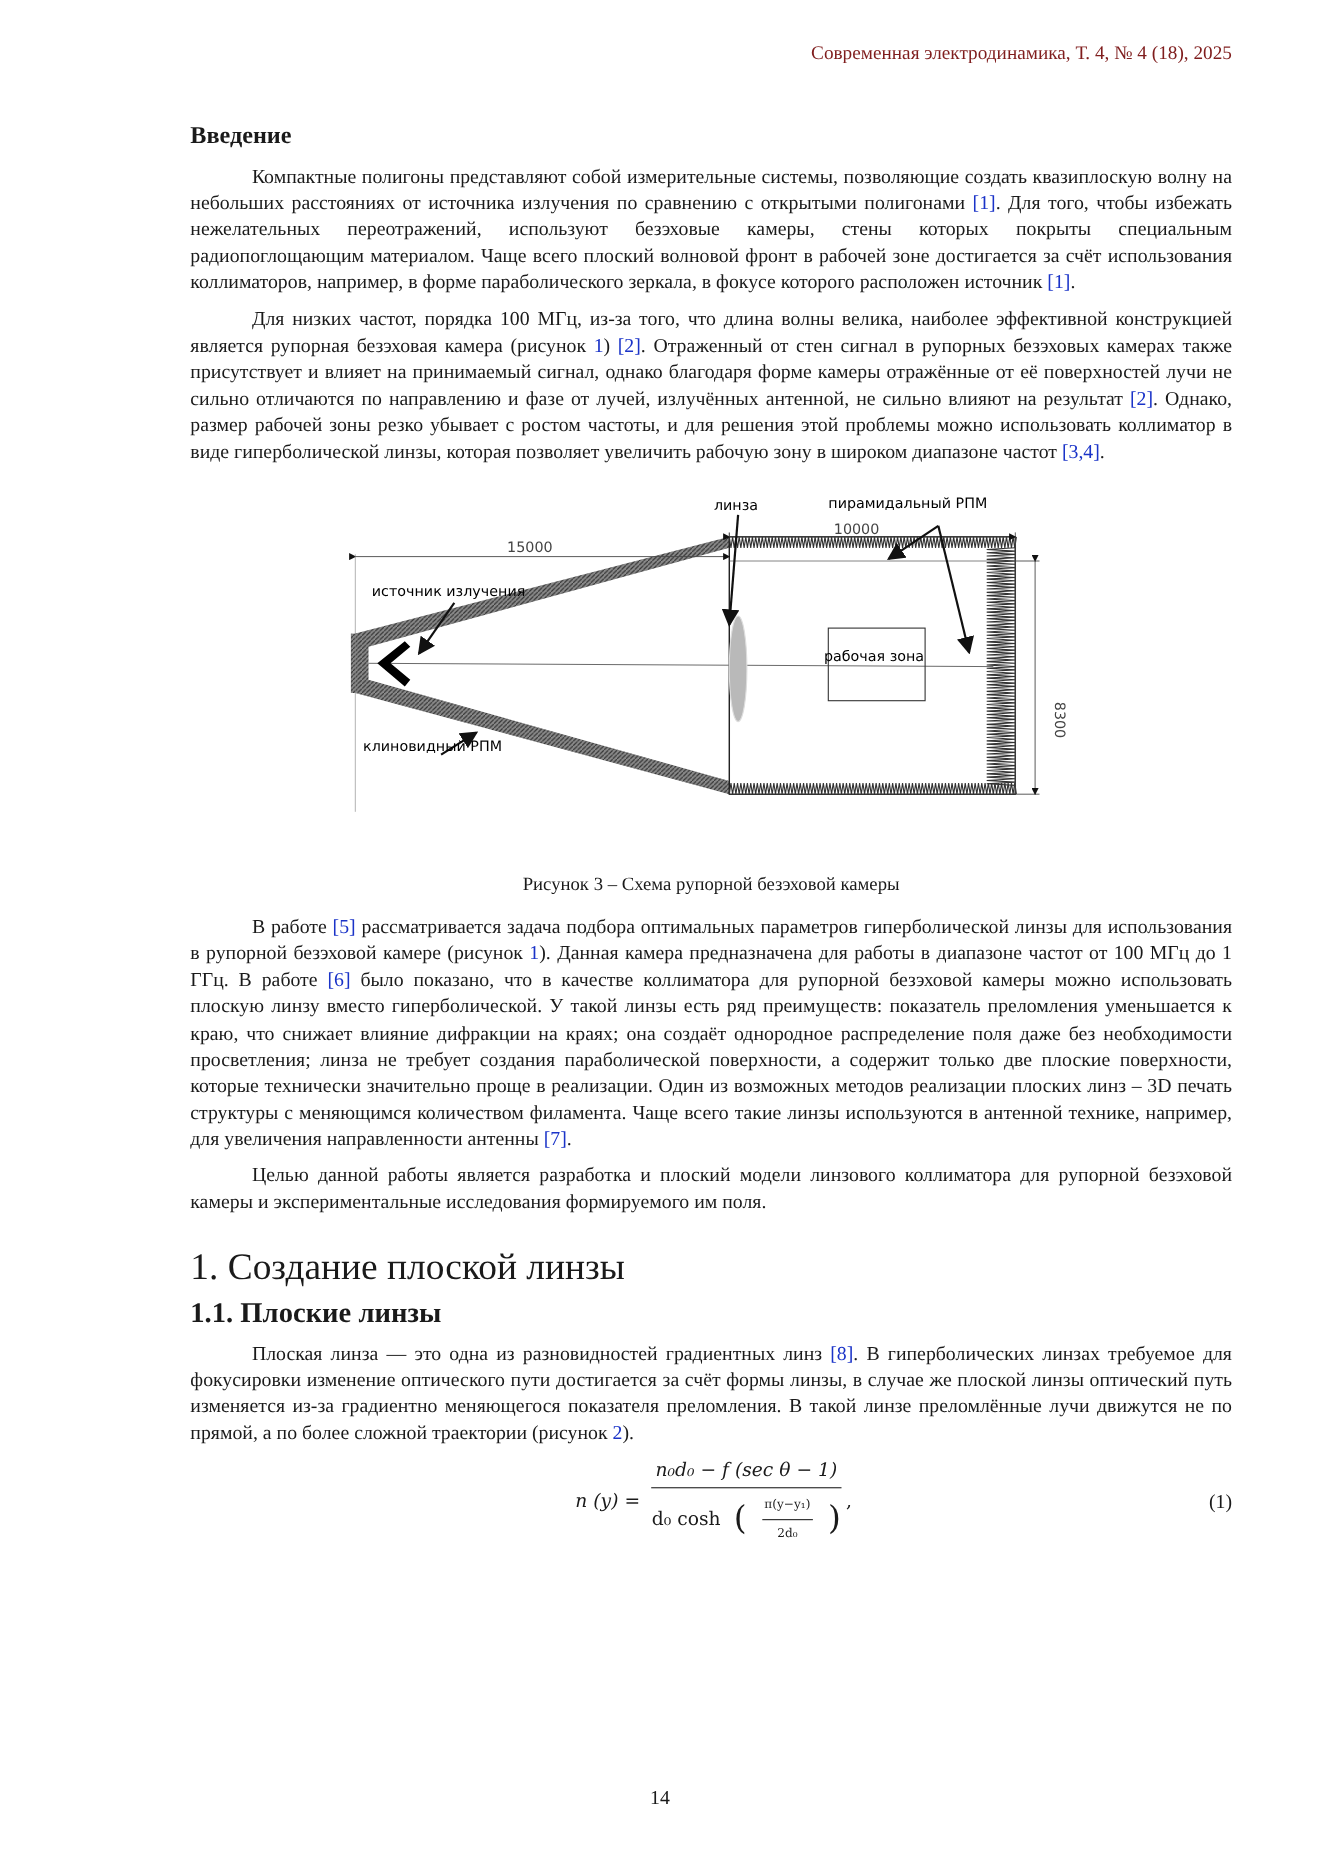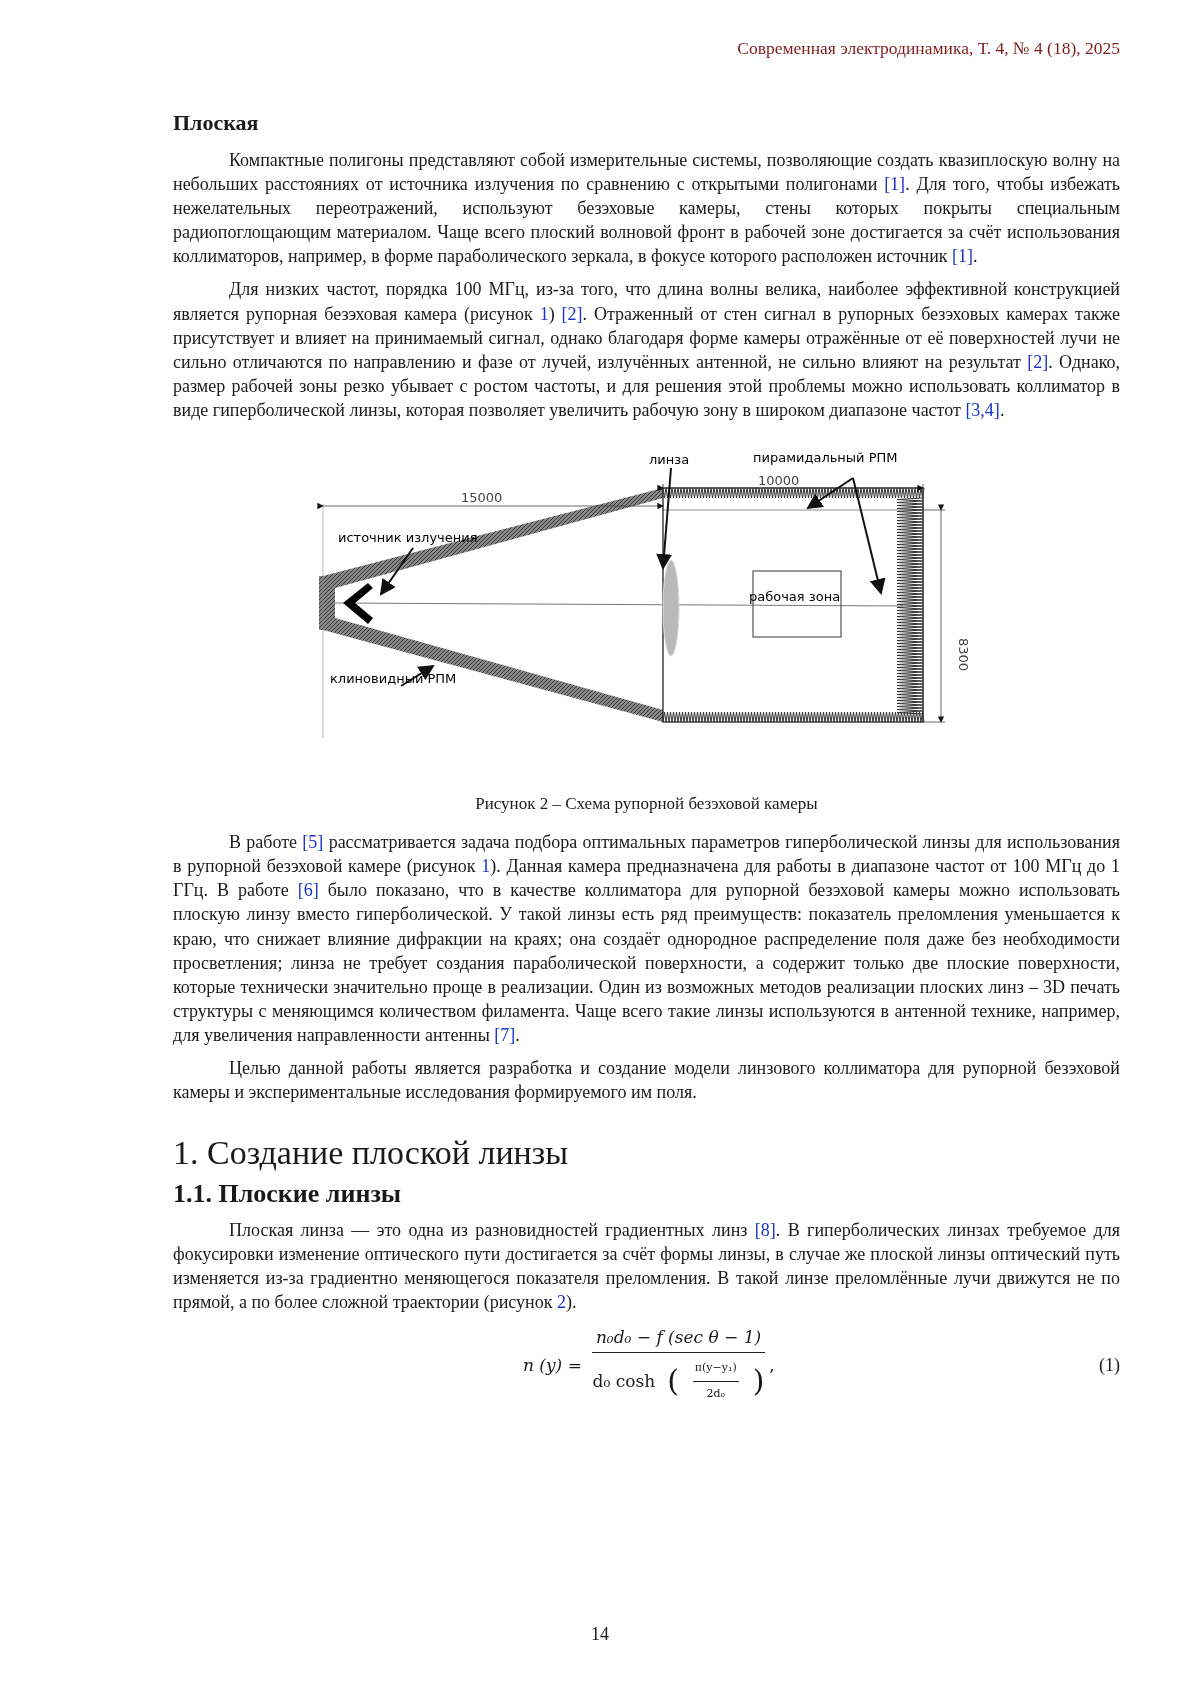--- a/index.html
+++ b/index.html
@@ -30,21 +30,21 @@
   .eq-num { position: absolute; right: 0; top: 30px; font-family: "Liberation Serif", serif; font-size: 18px; }
   .page-num { position: absolute; top: 1624px; left: 0; width: 1200px; text-align: center;
               font-family: "Liberation Serif", serif; font-size: 18px; }
 </style>
 </head>
 <body>
 
 <div class="running-head">Современная электродинамика, Т. 4, № 4 (18), 2025</div>
 
 <div class="content">
-  <h2 class="sec">Плоская</h2>
+  <h2 class="sec">Введение</h2>
   <div>
       <p><span>Компактные полигоны представляют собой измерительные системы, позволяющие создать квазиплоскую волну на небольших расстояниях от источника излучения по сравнению с открытыми полигонами </span><span class="cite">[1]</span><span>. Для того, чтобы избежать нежелательных переотражений, используют безэховые камеры, стены которых покрыты специальным радиопоглощающим материалом. Чаще всего плоский волновой фронт в рабочей зоне достигается за счёт использования коллиматоров, например, в форме параболического зеркала, в фокусе которого расположен источник </span><span class="cite">[1]</span><span>.</span></p>
       <p><span>Для низких частот, порядка 100 МГц, из-за того, что длина волны велика, наиболее эффективной конструкцией является рупорная безэховая камера (рисунок </span><span class="cite">1</span><span>) </span><span class="cite">[2]</span><span>. Отраженный от стен сигнал в рупорных безэховых камерах также присутствует и влияет на принимаемый сигнал, однако благодаря форме камеры отражённые от её поверхностей лучи не сильно отличаются по направлению и фазе от лучей, излучённых антенной, не сильно влияют на результат </span><span class="cite">[2]</span><span>. Однако, размер рабочей зоны резко убывает с ростом частоты, и для решения этой проблемы можно использовать коллиматор в виде гиперболической линзы, которая позволяет увеличить рабочую зону в широком диапазоне частот </span><span class="cite">[3,4]</span><span>.</span></p>
     </div>
 
   <div class="figure">
     <svg width="660" height="350" viewBox="0 0 660 350">
       <defs>
         <pattern id="hatch" width="4" height="4" patternUnits="userSpaceOnUse">
           <rect width="4" height="4" fill="#8a8a8a"></rect>
@@ -100,25 +100,25 @@
       <text x="336" y="26" font-family="DejaVu Sans, sans-serif" font-size="13">линза</text>
       <text x="440" y="24" font-family="DejaVu Sans, sans-serif" font-size="13">пирамидальный РПМ</text>
       <text x="25" y="104" font-family="DejaVu Sans, sans-serif" font-size="13">источник излучения</text>
       <text x="17" y="245" font-family="DejaVu Sans, sans-serif" font-size="13">клиновидный РПМ</text>
       <text x="436" y="163" font-family="DejaVu Sans, sans-serif" font-size="13">рабочая зона</text>
       <text x="148" y="64" font-family="DejaVu Sans, sans-serif" font-size="13" fill="#444">15000</text>
       <text x="445" y="47" font-family="DejaVu Sans, sans-serif" font-size="13" fill="#444">10000</text>
       <text x="0" y="0" transform="translate(646,200) rotate(90)" font-family="DejaVu Sans, sans-serif" font-size="13" fill="#444">8300</text>
     </svg>
   </div>
-  <div class="caption">Рисунок 2 – Схема рупорной безэховой камеры</div>
+  <div class="caption">Рисунок 3 – Схема рупорной безэховой камеры</div>
 
   <div>
       <p><span>В работе </span><span class="cite">[5]</span><span> рассматривается задача подбора оптимальных параметров гиперболической линзы для использования в рупорной безэховой камере (рисунок </span><span class="cite">1</span><span>). Данная камера предназначена для работы в диапазоне частот от 100 МГц до 1 ГГц. В работе </span><span class="cite">[6]</span><span> было показано, что в качестве коллиматора для рупорной безэховой камеры можно использовать плоскую линзу вместо гиперболической. У такой линзы есть ряд преимуществ: показатель преломления уменьшается к краю, что снижает влияние дифракции на краях; она создаёт однородное распределение поля даже без необходимости просветления; линза не требует создания параболической поверхности, а содержит только две плоские поверхности, которые технически значительно проще в реализации. Один из возможных методов реализации плоских линз – 3D печать структуры с меняющимся количеством филамента. Чаще всего такие линзы используются в антенной технике, например, для увеличения направленности антенны </span><span class="cite">[7]</span><span>.</span></p>
-      <p><span>Целью данной работы является разработка и создание модели линзового коллиматора для рупорной безэховой камеры и экспериментальные исследования формируемого им поля.</span></p>
+      <p><span>Целью данной работы является разработка и плоский модели линзового коллиматора для рупорной безэховой камеры и экспериментальные исследования формируемого им поля.</span></p>
     </div>
 
   <h1 class="chap">1. Создание плоской линзы</h1>
   <h3 class="sub">1.1. Плоские линзы</h3>
   <div>
       <p><span>Плоская линза — это одна из разновидностей градиентных линз </span><span class="cite">[8]</span><span>. В гиперболических линзах требуемое для фокусировки изменение оптического пути достигается за счёт формы линзы, в случае же плоской линзы оптический путь изменяется из-за градиентно меняющегося показателя преломления. В такой линзе преломлённые лучи движутся не по прямой, а по более сложной траектории (рисунок </span><span class="cite">2</span><span>).</span></p>
     </div>
 
   <div class="equation">
     <div class="eq-body">

